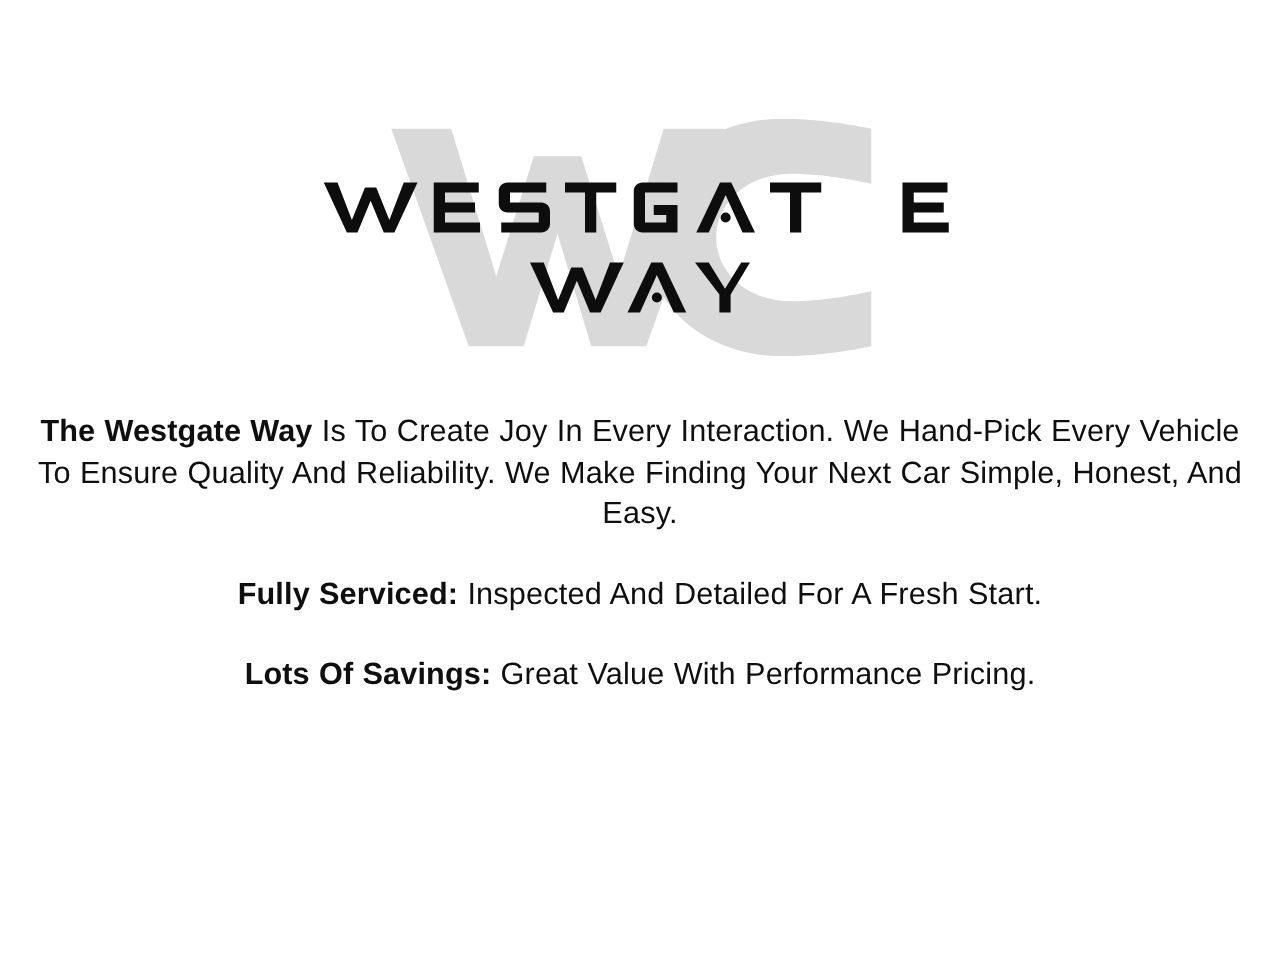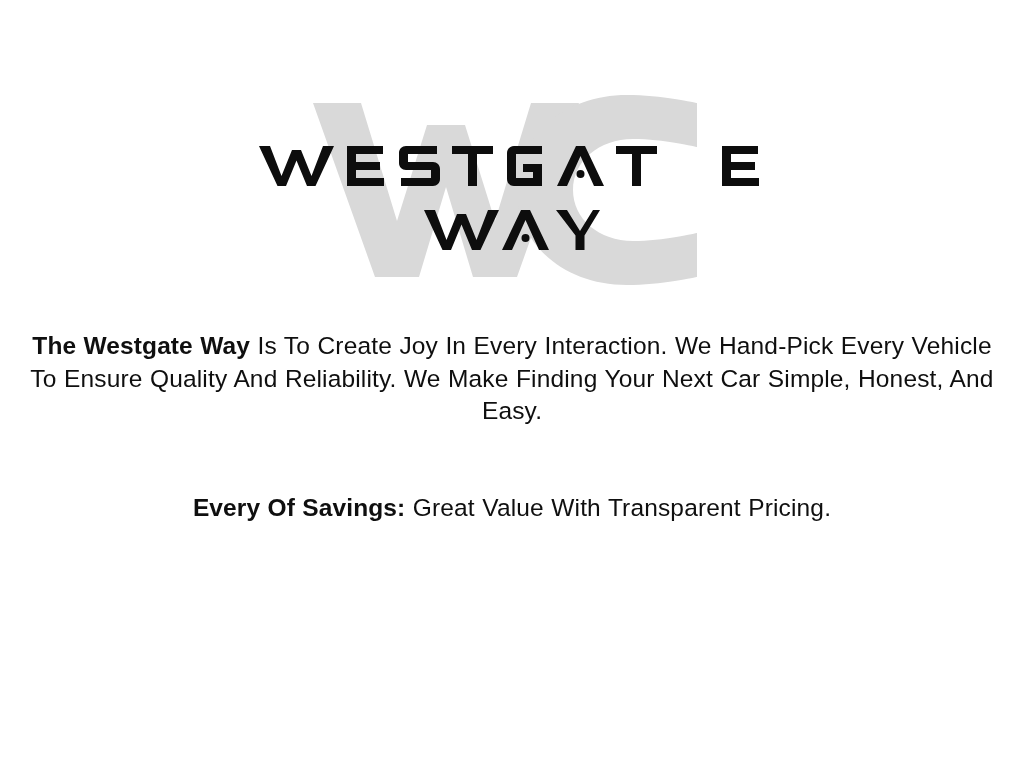--- a/index.html
+++ b/index.html
@@ -150,22 +150,23 @@
       </svg>
     </div>
   </div>
 
   <div class="copy">
 
     <p><strong>The Westgate Way</strong><span> Is To Create Joy In Every Interaction. We Hand-Pick Every Vehicle To Ensure Quality And Reliability. We Make Finding Your Next Car Simple, Honest, And Easy.</span></p>
 
     <div class="gap"></div>
 
+    <p><strong>Fully Serviced:</strong><span> Inspected And Detailed For A Fresh Start.</span></p>
 
     <div class="gap"></div>
 
-    <p><strong>Every Of Savings:</strong><span> Great Value With Transparent Pricing.</span></p>
+    <p><strong>Lots Of Savings:</strong><span> Great Value With Performance Pricing.</span></p>
 
     <div class="gap"></div>
 
 
   </div>
 </div>
 
 </body></html>

